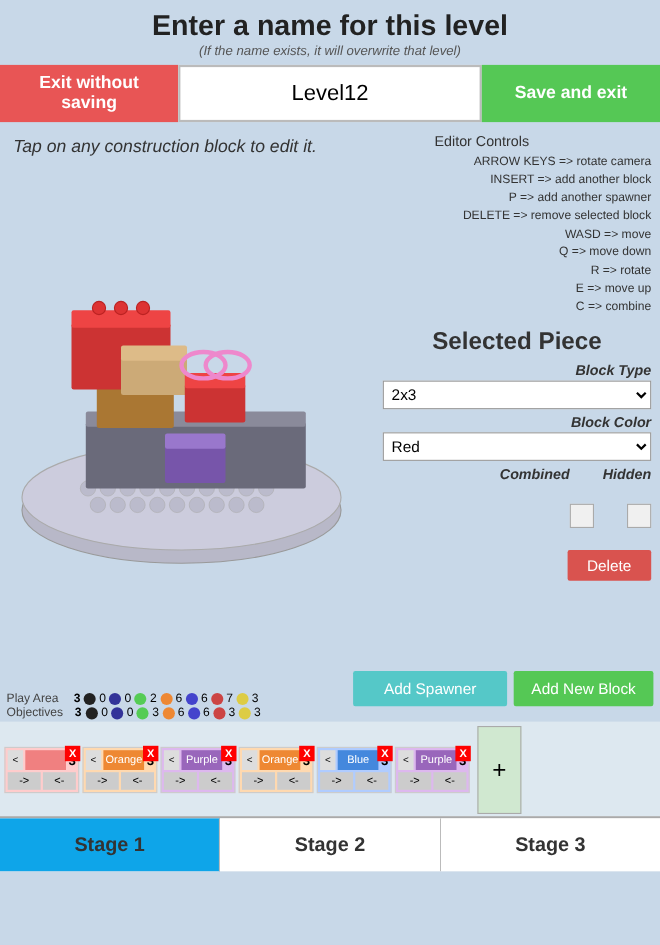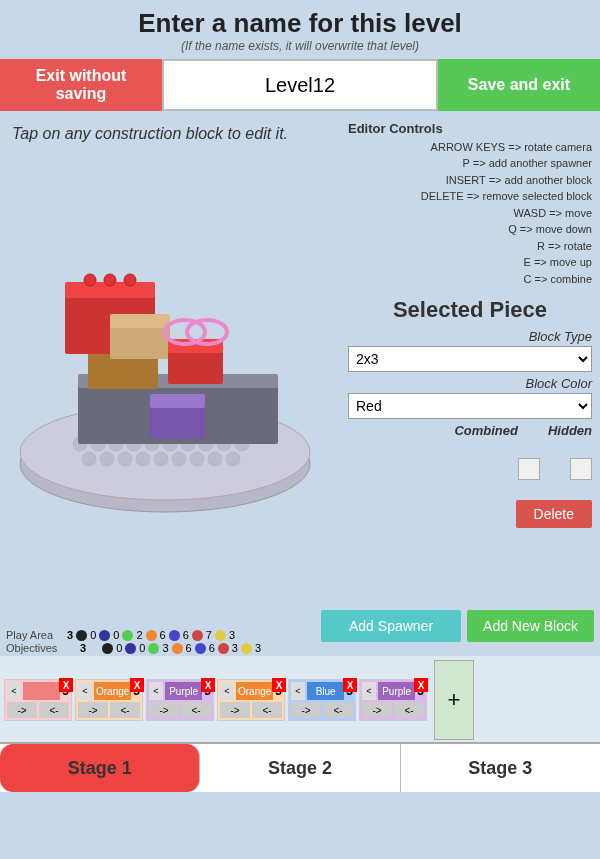--- a/index.html
+++ b/index.html
@@ -101,43 +101,44 @@
       padding: 4px 8px;
       font-size: 12px;
       color: #333;
     }
     .editor-controls {
       background: transparent;
       font-size: 11px;
       line-height: 1.5;
     }
     .editor-controls-title {
-      font-weight: bold;
+      font-weight: normal;
       font-size: 13px;
+      margin-left: 47px;
     }
     .editor-controls-line {
       display: block;
       text-align: right;
     }
 
     .selected-piece-title {
       font-size: 22px;
       font-weight: bold;
       text-align: center;
       margin-top: 10px;
       margin-bottom: 6px;
     }
     .field-row {
       text-align: right;
       margin-bottom: 4px;
     }
     .field-label {
       font-style: italic;
       font-size: 13px;
-      font-weight: normal;
+      font-weight: bold;
     }
     .field-select {
       width: 100%;
       padding: 3px;
       font-size: 14px;
       border: 1px solid #999;
       background: white;
       margin-top: 2px;
     }
     .combined-hidden-labels {
@@ -222,22 +223,21 @@
       font-weight: bold;
       color: #333;
       border-right: 1px solid #bbb;
       cursor: pointer;
       background: white;
     }
     .stage-tab:last-child {
       border-right: none;
     }
     .stage-tab.active {
-      background: #ef4444;
-      border-radius: 13px;
+      background: #0ea5e9;
     }
   </style>
 </head>
 <body>
 
 <div class="header">
   <div class="header-title">Enter a name for this level</div>
   <div class="header-subtitle">(If the name exists, it will overwrite that level)</div>
 </div>
 
@@ -318,22 +318,22 @@
       <ellipse cx="175" cy="178" rx="20" ry="12" fill="none" stroke="#ee88cc" stroke-width="4"></ellipse>
       <ellipse cx="197" cy="178" rx="20" ry="12" fill="none" stroke="#ee88cc" stroke-width="4"></ellipse>
     </svg>
   </div>
 
   <div class="right-panel">
 
     <div class="editor-controls">
       <span class="editor-controls-title">Editor Controls</span>
       <span class="editor-controls-line">ARROW KEYS =&gt; rotate camera</span>
+      <span class="editor-controls-line">INSERT  =&gt;  add another block</span>
       <span class="editor-controls-line">P =&gt;  add another spawner</span>
-      <span class="editor-controls-line">INSERT  =&gt;  add another block</span>
       <span class="editor-controls-line">DELETE =&gt; remove selected block</span>
       <span class="editor-controls-line">WASD =&gt; move</span>
       <span class="editor-controls-line">Q =&gt; move down</span>
       <span class="editor-controls-line">R =&gt; rotate</span>
       <span class="editor-controls-line">E =&gt;  move up</span>
       <span class="editor-controls-line">C =&gt; combine</span>
     </div>
 
     <div class="selected-piece-title">Selected Piece</div>
 
@@ -392,21 +392,21 @@
         <span style="width:11px;height:11px;border-radius:50%;background:#ee8833;display:inline-block;"></span>
           <span>6</span>
         <span style="width:11px;height:11px;border-radius:50%;background:#4444cc;display:inline-block;"></span>
           <span>6</span>
         <span style="width:11px;height:11px;border-radius:50%;background:#cc4444;display:inline-block;"></span>
           <span>7</span>
         <span style="width:11px;height:11px;border-radius:50%;background:#ddcc44;display:inline-block;"></span>
           <span>3</span>
       </span>
     </div>
-    <div style="display:flex; align-items:center; gap:16px;">
+    <div style="display:flex; align-items:center; gap:4px;">
       <span style="min-width:58px; color:#444;">Objectives</span>
       <span style="font-weight:bold;">3</span>
       <span style="display:flex;gap:3px;align-items:center;">
         <span style="width:11px;height:11px;border-radius:50%;background:#222;display:inline-block;"></span>
           <span>0</span>
         <span style="width:11px;height:11px;border-radius:50%;background:#333399;display:inline-block;"></span>
           <span>0</span>
         <span style="width:11px;height:11px;border-radius:50%;background:#55cc55;display:inline-block;"></span>
           <span>3</span>
         <span style="width:11px;height:11px;border-radius:50%;background:#ee8833;display:inline-block;"></span>

